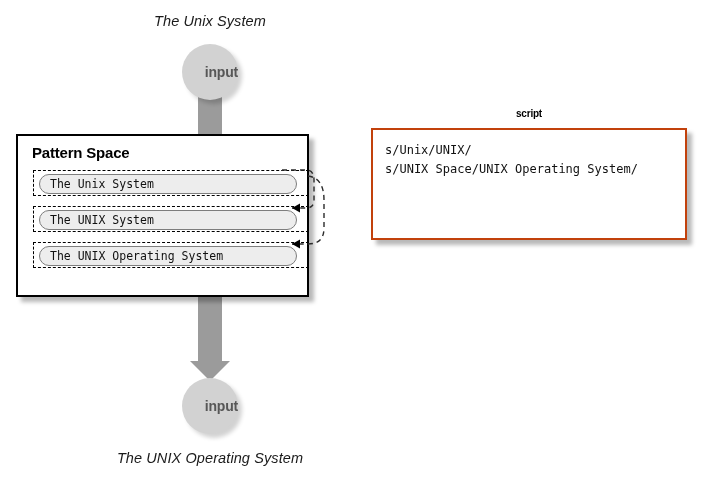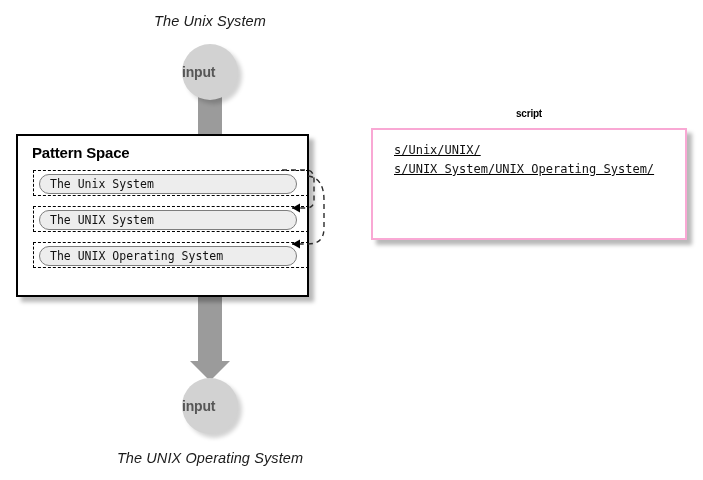--- a/index.html
+++ b/index.html
@@ -71,21 +71,21 @@
   .node-circle {
     position: absolute;
     left: 182px;
     width: 56px;
     height: 56px;
     border-radius: 50%;
     background: #d2d2d2;
     box-shadow: 4px 4px 4px rgba(0,0,0,0.18);
     display: flex;
     align-items: center;
-    justify-content: flex-start;
+    justify-content: flex-end;
     font-weight: bold;
     font-size: 14px;
     color: #575757;
     letter-spacing: -0.2px;
   }
   #node-input  { top: 44px; }
   #node-output { top: 378px; }
 
   
   #pattern-space-panel {
@@ -162,25 +162,24 @@
     font-size: 10px;
     letter-spacing: -0.2px;
   }
   #script-panel {
     position: absolute;
     left: 371px;
     top: 128px;
     width: 316px;
     height: 112px;
     background: #ffffff;
-    border: 2px solid #f9a8d4;
+    border: 2px solid #c2410c;
     box-shadow: 5px 5px 4px rgba(0,0,0,0.28);
     box-sizing: border-box;
-    padding: 11px 0 0 21px;
-    text-decoration: underline;
+    padding: 11px 0 0 12px;
   }
   .script-line {
     font-family: "DejaVu Sans Mono", monospace;
     font-size: 12px;
     line-height: 19px;
     color: #111111;
     white-space: pre;
   }
 </style>
 </head>
@@ -237,14 +236,14 @@
   <g>
     <path d="M 30 18 Q 46 20 46 42 V 70 Q 46 86 30 86 H 14" fill="none" stroke="#2b2b2b" stroke-width="1.4" stroke-dasharray="5,4"></path>
     <polygon points="14,86 22,81.5 22,90.5" fill="#000000"></polygon>
   </g>
 </svg>
 
 <div id="script-title">script</div>
 
 <div id="script-panel">
   <div class="script-line">s/Unix/UNIX/</div>
-  <div class="script-line">s/UNIX System/UNIX Operating System/</div>
+  <div class="script-line">s/UNIX Space/UNIX Operating System/</div>
 </div>
 
 </body></html>

